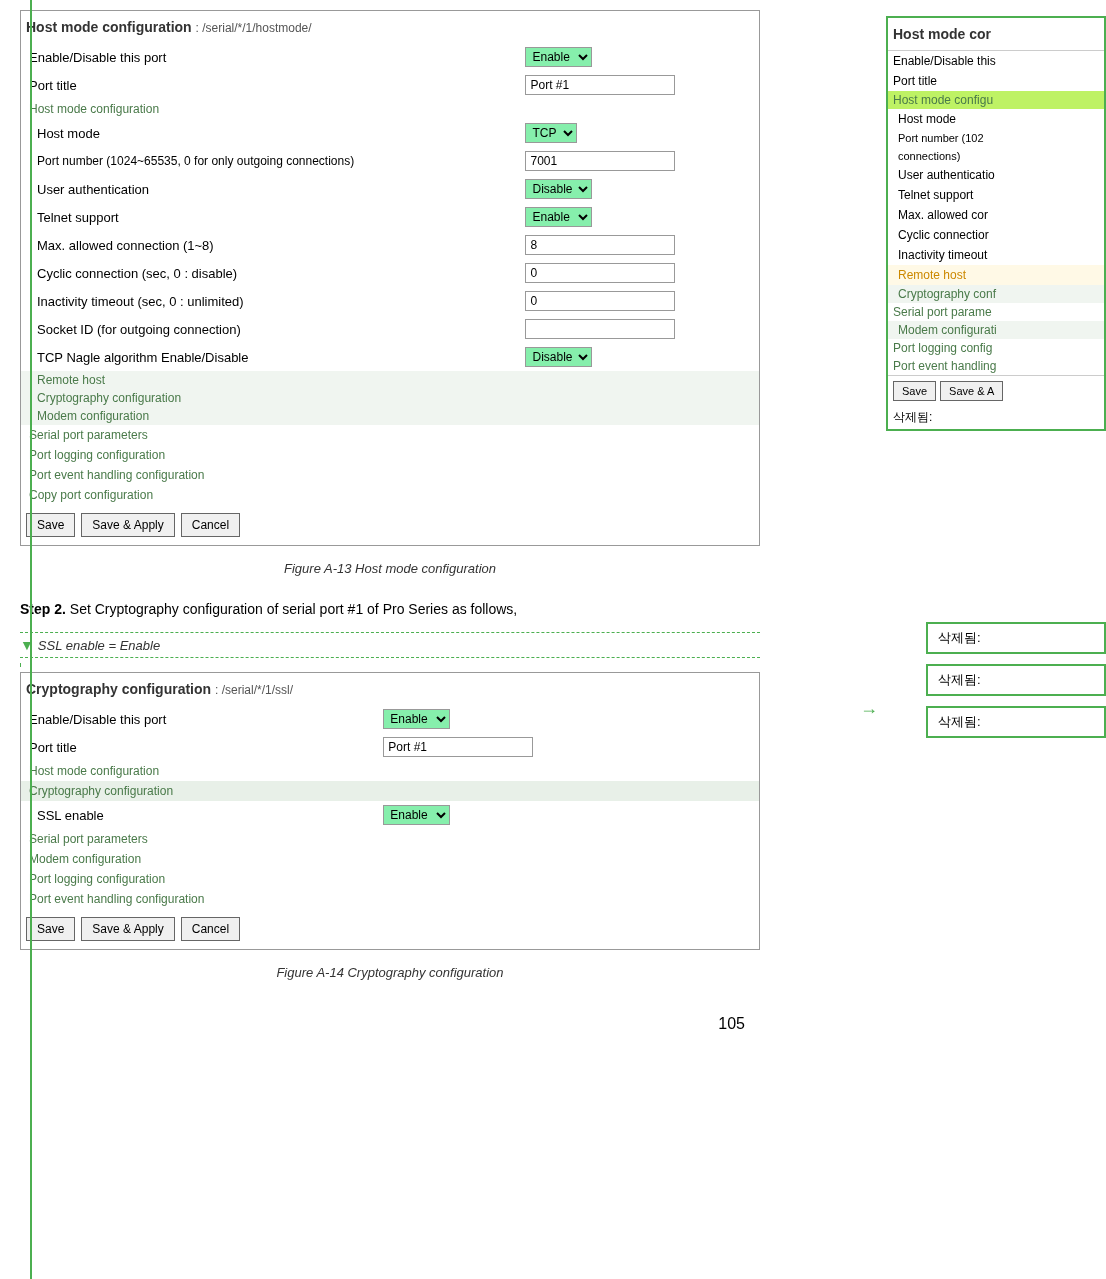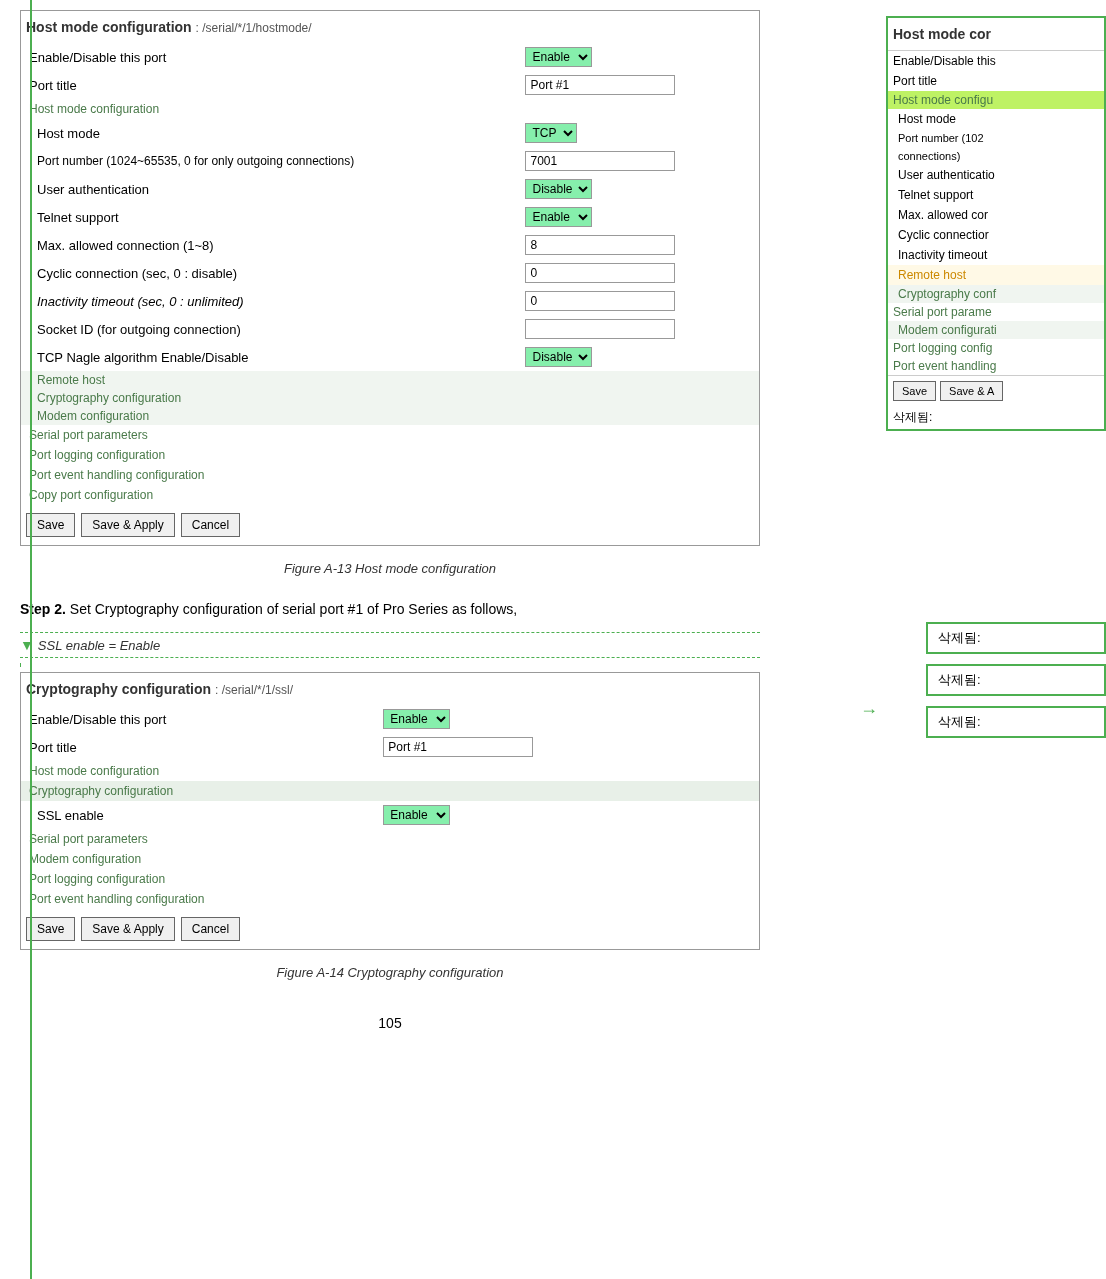--- a/index.html
+++ b/index.html
@@ -151,23 +151,23 @@
       border: 2px solid #4CAF50;
       padding: 5px 10px;
       font-size: 13px;
       margin: 2px 0;
       color: #000;
       background: #fff;
       min-width: 180px;
     }
 
     .page-number {
-      text-align: center;
+      text-align: right;
       padding: 15px;
-      font-size: 14px;
+      font-size: 16px;
     }
 
     
     .right-panel-title {
       font-size: 14px;
       font-weight: bold;
       padding: 8px 5px;
       color: #333;
       border-bottom: 1px solid #ccc;
     }
@@ -298,21 +298,21 @@
             <input type="text" class="input-wide" value="8" style="">
           </td>
         </tr>
         <tr>
           <td style="padding-left:16px;">Cyclic connection (sec, 0 : disable)</td>
           <td>
             <input type="text" class="input-wide" value="0" style="">
           </td>
         </tr>
         <tr>
-          <td style="padding-left:16px;font-style:italic;">Inactivity timeout (sec, 0 : unlimited)</td>
+          <td style="padding-left:16px;">Inactivity timeout (sec, 0 : unlimited)</td>
           <td>
             <input type="text" class="input-wide" value="0" style="">
           </td>
         </tr>
         <tr>
           <td style="padding-left:16px;">Socket ID (for outgoing connection)</td>
           <td>
             <input type="text" class="input-wide" value="" style="">
           </td>
         </tr>

